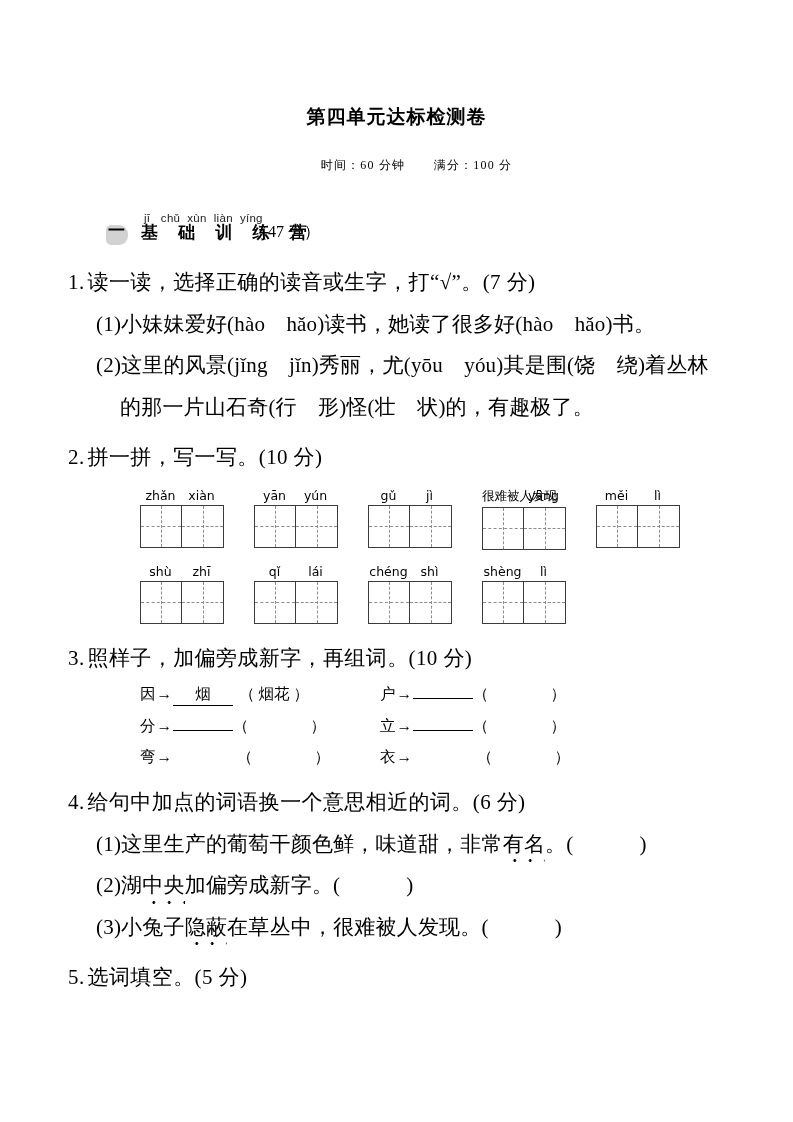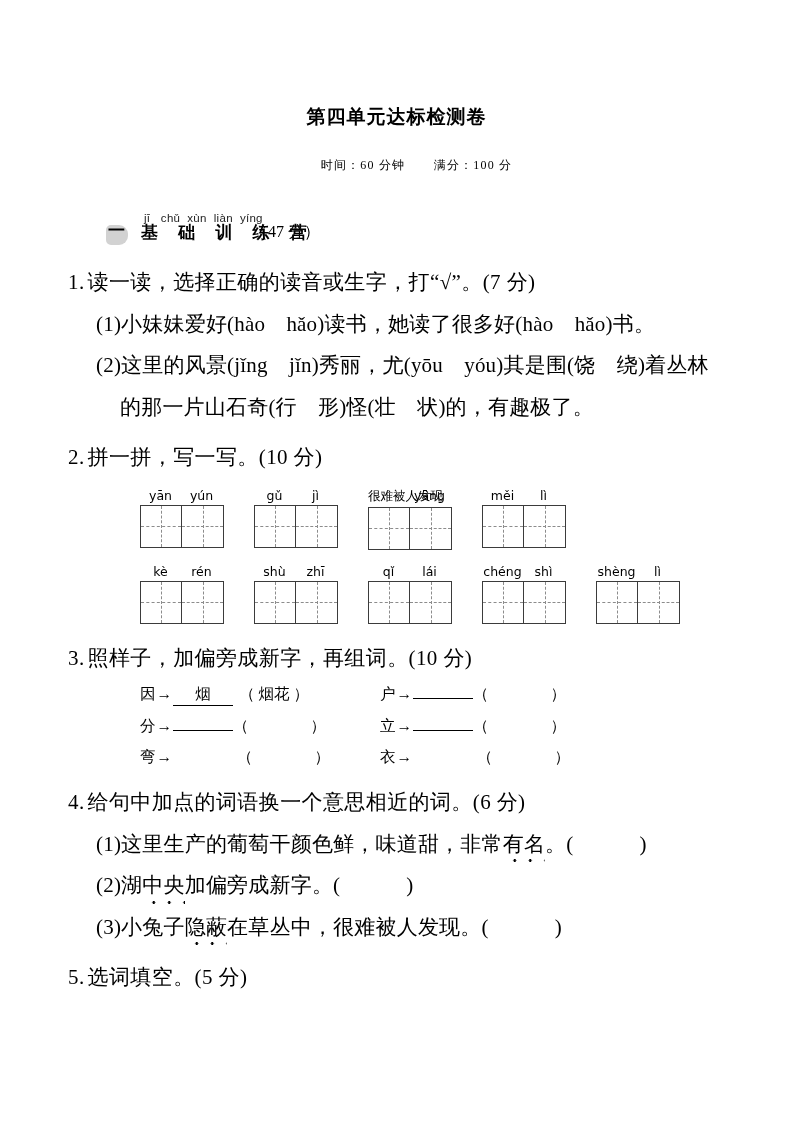--- a/index.html
+++ b/index.html
@@ -282,20 +282,30 @@
 
   <div class="q">
     <div class="q-title">
       <span class="qnum">2.</span><span>拼一拼，写一写。(10 分)</span>
     </div>
   </div>
   <div class="grid-block" id="grid-block">
       <div class="grid-row">
         <div class="grid-group">
           <div class="grid-pinyin">
+            <span>zhǎn</span>
+            <span>xiàn</span>
+          </div>
+          <div class="grid-cells">
+            <div class="cell"></div>
+            <div class="cell"></div>
+          </div>
+        </div>
+        <div class="grid-group">
+          <div class="grid-pinyin">
             <span>yān</span>
             <span>yún</span>
           </div>
           <div class="grid-cells">
             <div class="cell"></div>
             <div class="cell"></div>
           </div>
         </div>
         <div class="grid-group">
           <div class="grid-pinyin">
@@ -322,30 +332,20 @@
             <span>měi</span>
             <span>lì</span>
           </div>
           <div class="grid-cells">
             <div class="cell"></div>
             <div class="cell"></div>
           </div>
         </div>
       </div>
       <div class="grid-row">
-        <div class="grid-group">
-          <div class="grid-pinyin">
-            <span>kè</span>
-            <span>rén</span>
-          </div>
-          <div class="grid-cells">
-            <div class="cell"></div>
-            <div class="cell"></div>
-          </div>
-        </div>
         <div class="grid-group">
           <div class="grid-pinyin">
             <span>shù</span>
             <span>zhī</span>
           </div>
           <div class="grid-cells">
             <div class="cell"></div>
             <div class="cell"></div>
           </div>
         </div>

